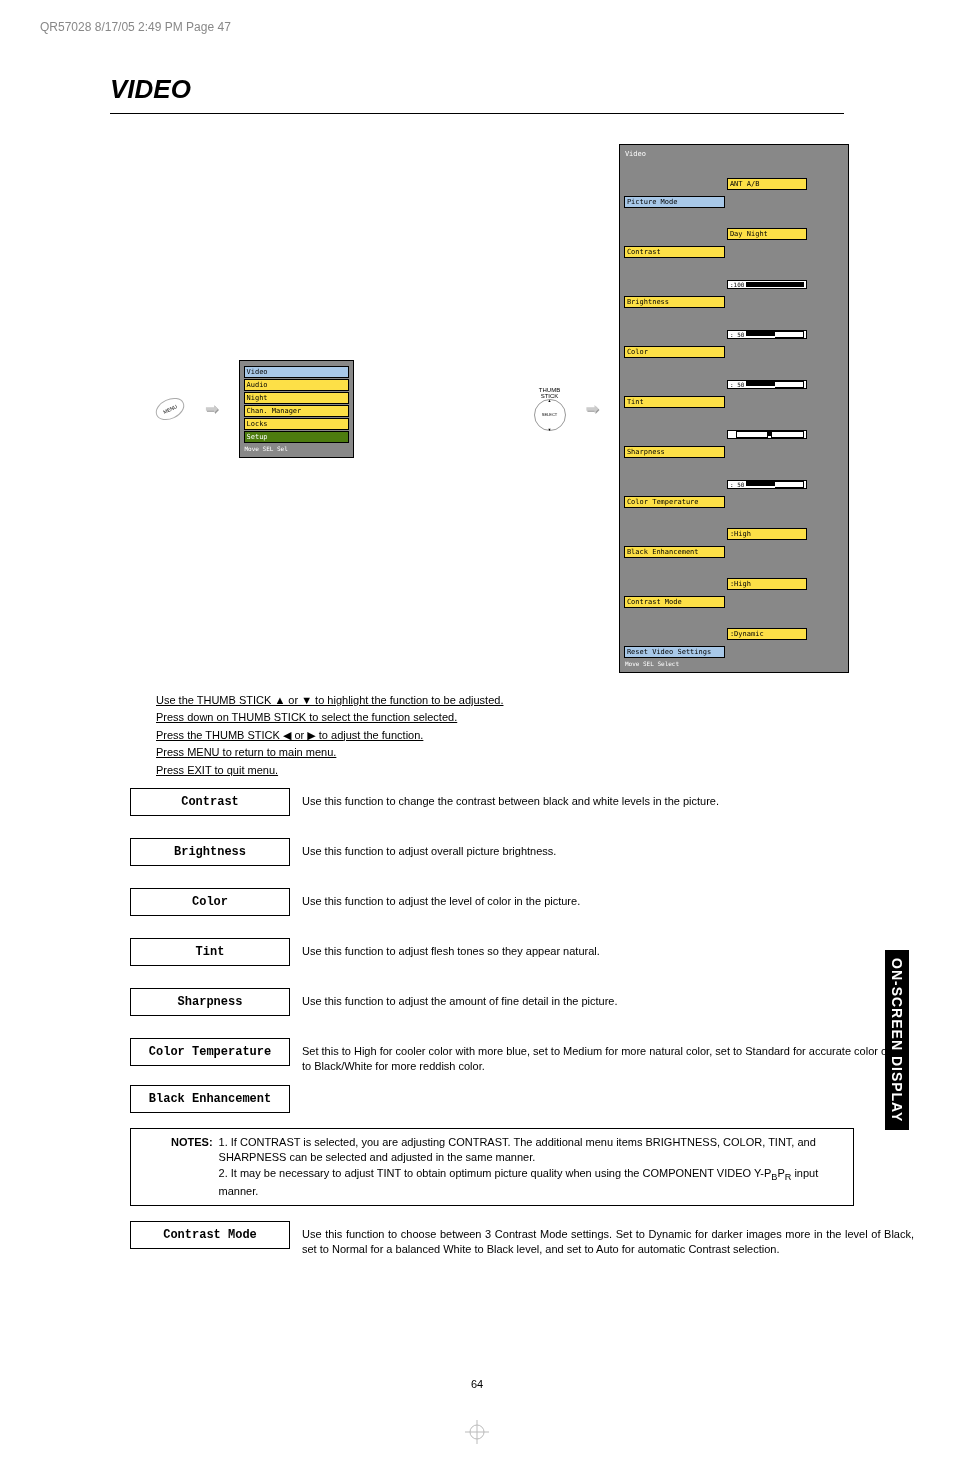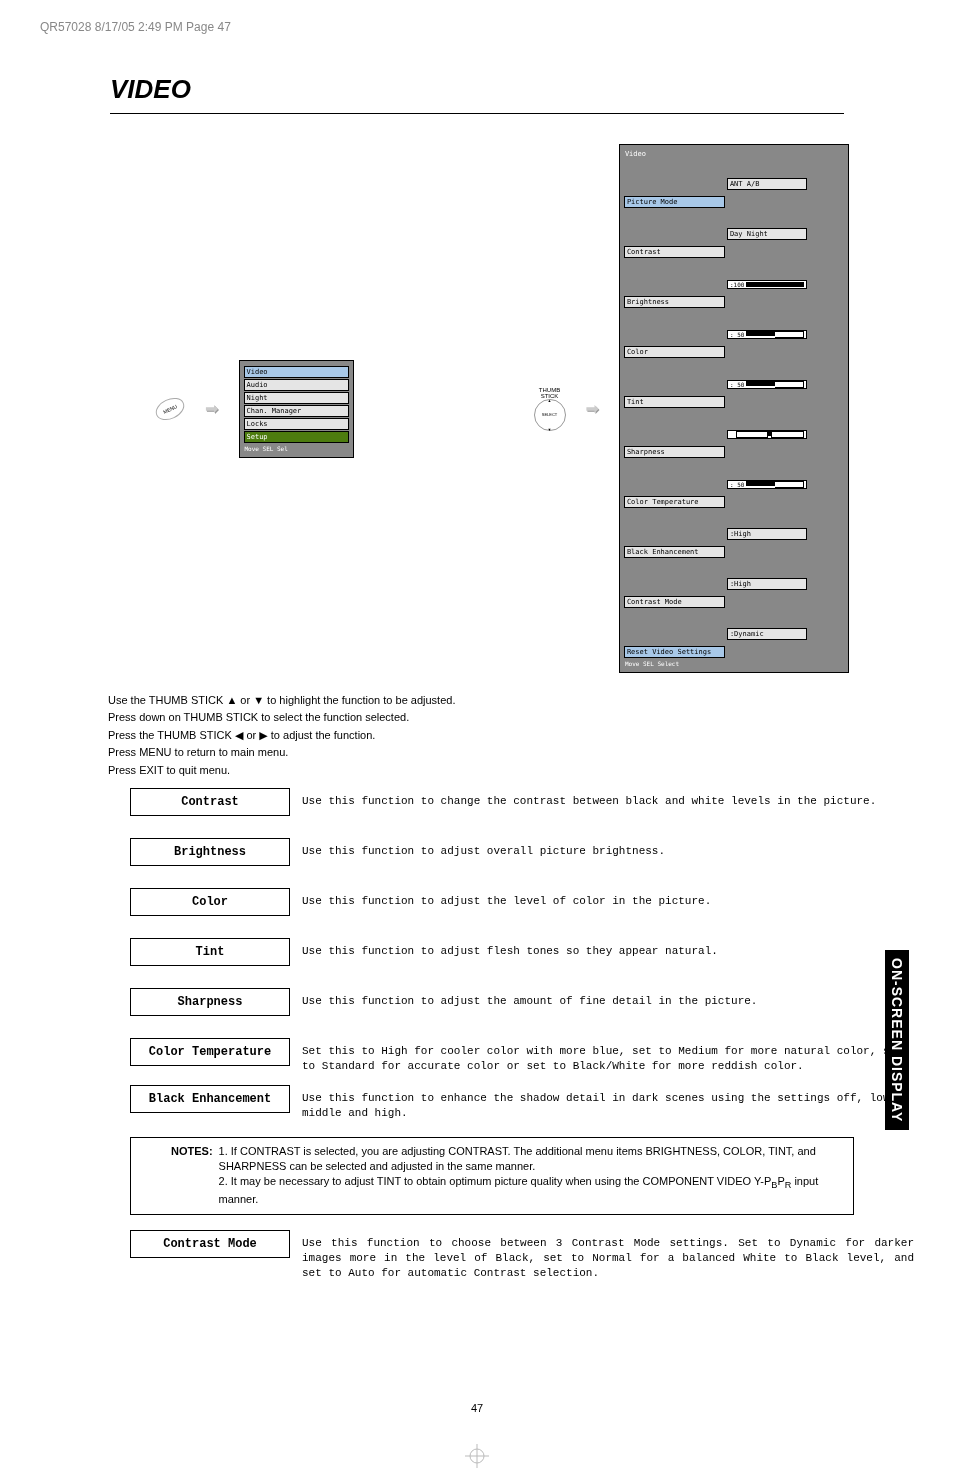--- a/index.html
+++ b/index.html
@@ -42,21 +42,21 @@
       background: #888;
       padding: 4px;
       font-family: monospace;
       font-size: 7px;
       width: 105px;
     }
     .video-box {
       width: 220px;
     }
     .menu-item {
-      background: #e5e5e5;
+      background: #fde047;
       border: 1px solid black;
       padding: 1px 2px;
       margin: 1px 0;
       font-size: 7px;
     }
     .menu-item.highlighted {
       background: #a8c8e8;
     }
     .menu-item.dark {
       background: #4d7c0f;
@@ -121,44 +121,44 @@
       background: black;
       height: 5px;
       flex: 1;
       position: relative;
     }
     .slider-empty {
       background: white;
       height: 5px;
     }
     .intro-text {
-      margin-left: 68px;
+      margin-left: 116px;
       margin-bottom: 2px;
       line-height: 1.4;
+      text-decoration: underline;
     }
     .function-row {
       display: flex;
       align-items: flex-start;
       margin: 10px 0 10px 90px;
     }
     .function-label {
       border: 1px solid black;
       font-family: "Courier New", monospace;
       font-weight: bold;
       padding: 6px 4px;
       width: 150px;
       text-align: center;
       font-size: 12px;
       flex-shrink: 0;
     }
     .function-desc {
       margin-left: 12px;
       padding-top: 6px;
       line-height: 1.4;
-      font-family: Liberation Mono, monospace;
     }
     .notes-box {
       border: 1px solid black;
       margin: 15px 60px 15px 90px;
       padding: 6px 8px;
       line-height: 1.4;
     }
     .notes-box .notes-label {
       font-weight: bold;
       margin-left: 32px;
@@ -349,21 +349,20 @@
   <div class="function-desc">Use this function to adjust the amount of fine detail in the picture.</div>
 </div>
 
 <div class="function-row">
   <div class="function-label">Color Temperature</div>
   <div class="function-desc">Set this to High for cooler color with more blue, set to Medium for more natural color, set to Standard for accurate color or set to Black/White for more reddish color.</div>
 </div>
 
 <div class="function-row">
   <div class="function-label">Black Enhancement</div>
-  <div class="function-desc">Use this function to enhance the shadow detail in dark scenes using the settings off, low, middle and high.</div>
 </div>
 
 <div class="notes-box">
   <div style="display:flex">
     <span class="notes-label">NOTES:</span>
     <div style="margin-left:6px">
       <div>1.  If CONTRAST is selected, you are adjusting CONTRAST.  The additional menu items BRIGHTNESS, COLOR, TINT, and SHARPNESS can be selected and adjusted in the same manner.</div>
       <div>
         <span>2.  It may be necessary to adjust TINT to obtain optimum picture quality when using the COMPONENT VIDEO Y-P</span><sub>B</sub><span>P</span><sub>R</sub><span> input manner.</span>
       </div>
@@ -371,21 +370,21 @@
   </div>
 </div>
 
 <div class="function-row">
   <div class="function-label">Contrast Mode</div>
   <div class="function-desc" style="text-align:justify">Use this function to choose between 3 Contrast Mode settings.  Set to Dynamic for darker images more in the level of Black, set to Normal for a balanced White to Black level, and set to Auto for automatic Contrast selection.</div>
 </div>
 
 <div class="side-tab">ON-SCREEN DISPLAY</div>
 
-<div class="page-number">47</div>
+<div class="page-number">64</div>
 
 <div class="reg-mark-center">
   <svg width="24" height="24" viewBox="0 0 24 24">
       <circle cx="12" cy="12" r="7" fill="none" stroke="#bbb" stroke-width="1"></circle>
       <line x1="12" y1="0" x2="12" y2="24" stroke="#bbb" stroke-width="1"></line>
       <line x1="0" y1="12" x2="24" y2="12" stroke="#bbb" stroke-width="1"></line>
     </svg>
 </div>
 
 </body></html>

